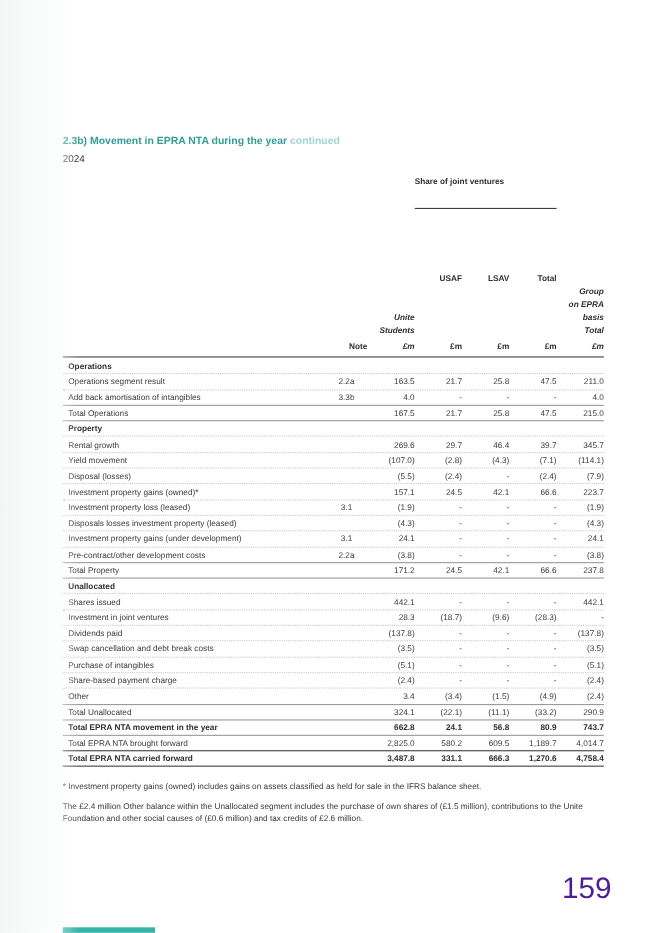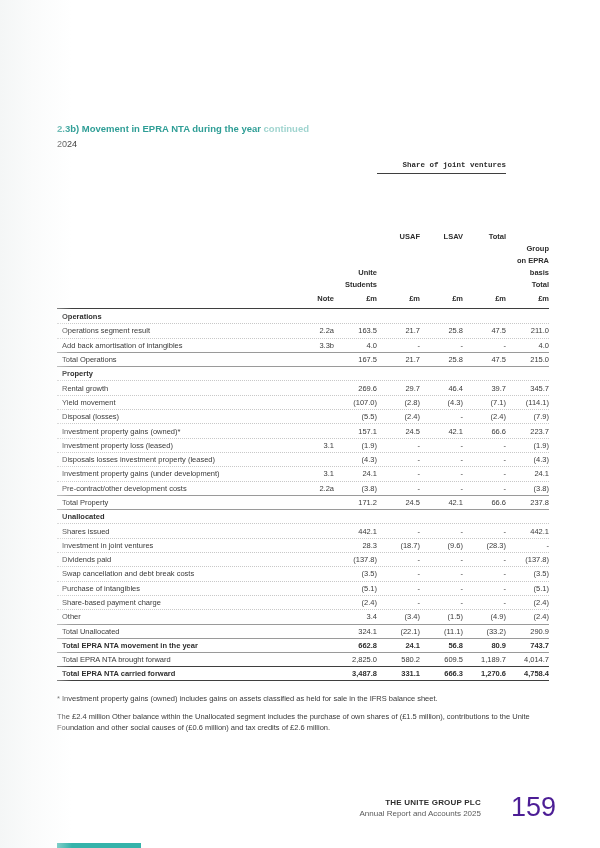--- a/index.html
+++ b/index.html
@@ -26,39 +26,39 @@
   .thead{
     display:flex;align-items:flex-end;
     margin-top:9px;
     border-bottom:1.4px solid #3f3f3f;
     padding-bottom:3px;
     font-weight:bold;font-size:7.5px;color:#2e2e2e;
   }
   .hstack{display:flex;flex-direction:column;align-items:flex-end;line-height:12px;}
   .col-label{flex:1;}
   .col-note{width:38px;text-align:right;margin-top:12px;}
-  .col-num{width:43px;text-align:center;}
+  .col-num{width:43px;text-align:center;font-style:italic;}
   .unit-line{margin-top:2px;}
   .jv{width:129px;display:flex;flex-direction:column;}
-  .jv-title{text-align:right;padding-bottom:2px;border-bottom:1.4px solid #3f3f3f;margin-bottom:9px;line-height:12px;font-family:Liberation Mono, monospace;}
+  .jv-title{text-align:left;padding-bottom:18px;border-bottom:1.4px solid #3f3f3f;margin-bottom:9px;line-height:12px;}
   .jv-cells{display:flex;}
   .jv-cells span{width:43px;text-align:right;line-height:12px;display:inline-block;margin-top:48px;}
   .jv-units{margin-top:2px;}
 
   
   .tbody{font-size:7.5px;}
   .trow{display:flex;align-items:center;min-height:14.3px;border-top:1px dotted #c8c8c8;box-sizing:border-box;}
   .trow:first-child{border-top:none;}
   .trow.section{border-top:1px solid #9a9a9a;font-weight:bold;color:#2e2e2e;}
   .trow.section:first-child{border-top:none;}
   .trow.total{border-top:1px solid #9a9a9a;}
   .trow.grand{border-top:1px solid #9a9a9a;font-weight:bold;color:#2e2e2e;}
   .trow.grand-final{border-top:1.4px solid #3f3f3f;border-bottom:1.4px solid #3f3f3f;font-weight:bold;color:#2e2e2e;}
   .c-label{flex:1;padding-left:5px;text-align:left;}
-  .c-note{width:38px;text-align:right;}
+  .c-note{width:38px;text-align:center;}
   .c-num{width:43px;text-align:right;}
 
   
   .fn{font-size:7.5px;line-height:11px;color:#3a3a3a;}
   .fn-1{margin-top:12px;}
   .fn-2{margin-top:7px;}
 
   
   .footer{position:absolute;top:794px;right:44px;display:flex;align-items:center;z-index:2;}
   .footer-text{text-align:right;font-size:8px;line-height:11px;color:#5a5a5a;margin-right:30px;}
@@ -346,20 +346,16 @@
         <div class="c-num">4,758.4</div>
       </div>
     </div>
 
   <div class="fn fn-1">* Investment property gains (owned) includes gains on assets classified as held for sale in the IFRS balance sheet.</div>
   <div class="fn fn-2">The £2.4 million Other balance within the Unallocated segment includes the purchase of own shares of (£1.5 million), contributions to the Unite Foundation and other social causes of (£0.6 million) and tax credits of £2.6 million.</div>
 
 </div>
 
 <div class="footer">
-  <div class="footer-text">
-    <div class="footer-company">THE UNITE GROUP PLC</div>
-    <div class="footer-report">Annual Report and Accounts 2025</div>
-  </div>
   <div class="page-num">159</div>
 </div>
 
 <div class="accent-bar"></div>
 
 </body></html>

